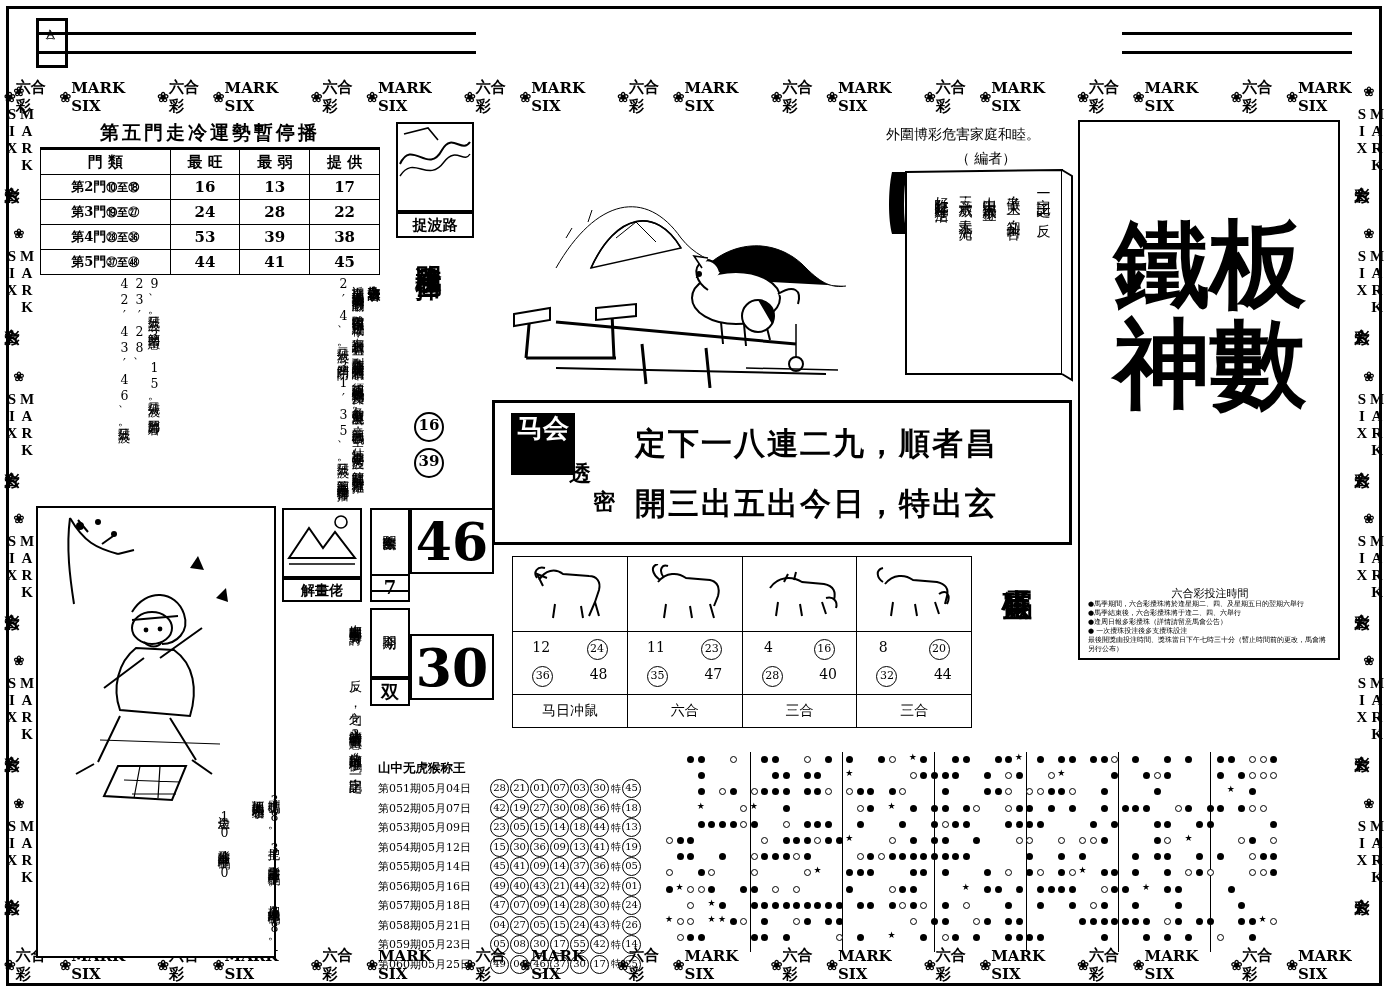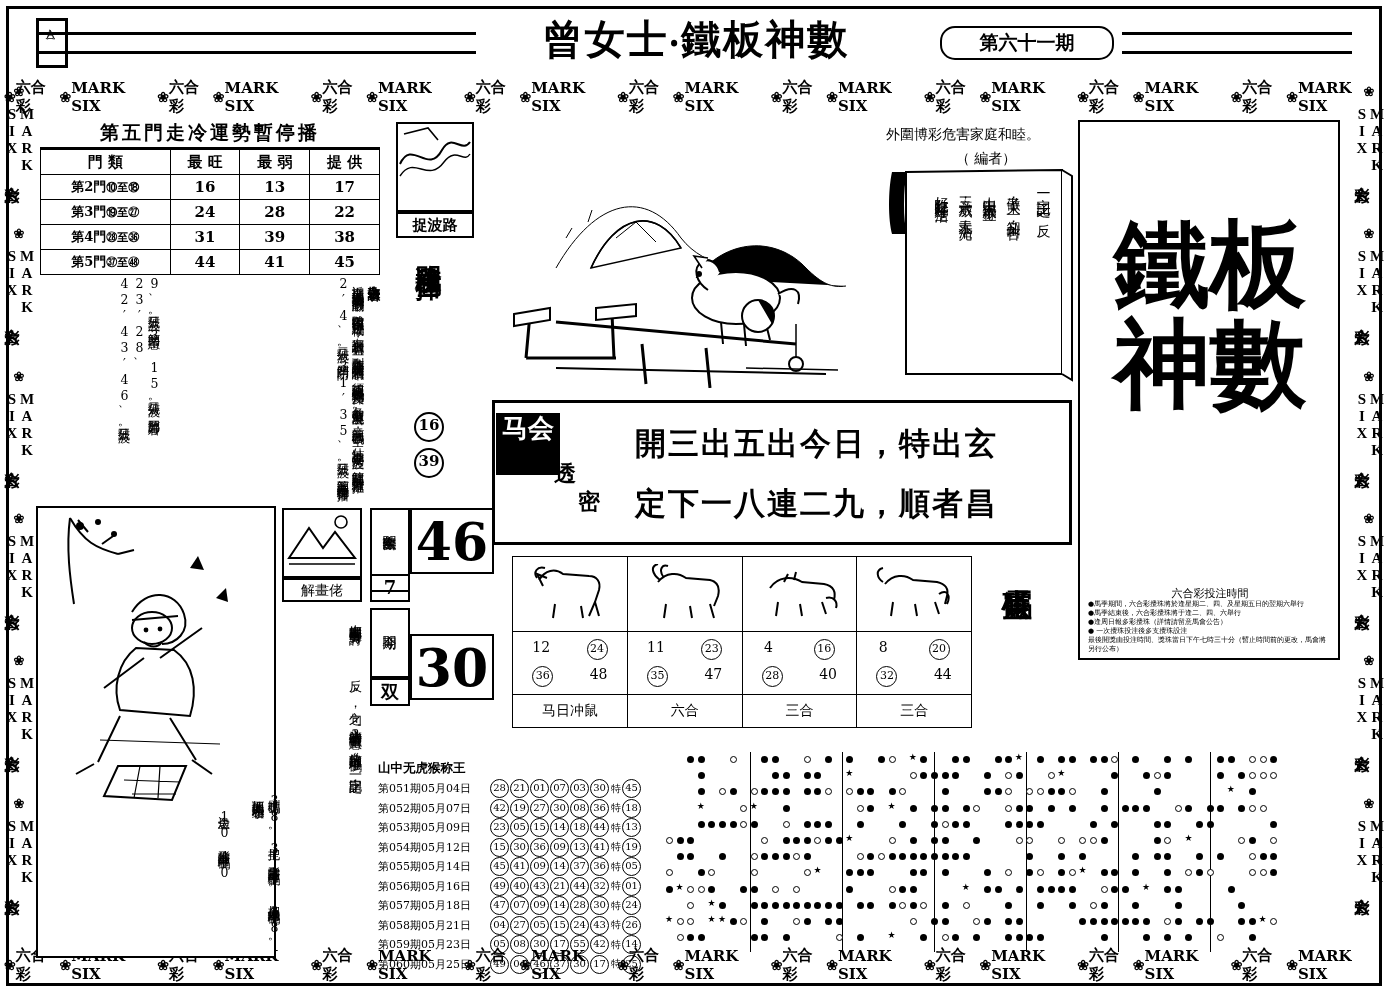--- a/index.html
+++ b/index.html
@@ -64,21 +64,21 @@
   
   .zod{position:absolute;left:512px;top:556px;width:460px;height:172px;}
   .zod table{border-collapse:collapse;width:100%;height:100%;}
   .zod td{border:1.5px solid #000;text-align:center;font-family:"DejaVu Serif",serif;}
   .zod .nums{font-size:14px;}
   .zod .nmark{display:inline-block;width:19px;height:19px;border:1.3px solid #000;border-radius:50%;line-height:17px;font-size:11px;text-align:center;}
 
   
   .banner{position:absolute;left:492px;top:400px;width:580px;height:145px;border:3px solid #000;box-sizing:border-box;}
   .banner .txt{position:absolute;left:140px;top:10px;width:430px;font-family:"DejaVu Serif",serif;font-weight:bold;font-size:31px;line-height:60px;letter-spacing:2px;}
-  .banner .seal{position:absolute;left:1px;top:10px;width:124px;height:120px;text-decoration:underline;}
+  .banner .seal{position:absolute;left:16px;top:10px;width:124px;height:120px;text-decoration:underline;}
   .seal-sq{position:absolute;left:0;top:0;width:64px;height:62px;background:#000;color:#fff;font-family:"DejaVu Serif",serif;font-size:26px;font-weight:bold;text-align:center;line-height:30px;letter-spacing:0px;}
   .seal-cn{position:absolute;left:58px;top:46px;font-family:"DejaVu Serif",serif;font-size:22px;font-weight:bold;}
   .seal-cn2{position:absolute;left:82px;top:74px;font-family:"DejaVu Serif",serif;font-size:22px;font-weight:bold;}
 
   
   .logo{position:absolute;left:1078px;top:120px;width:262px;height:540px;border:2px solid #000;box-sizing:border-box;}
   .logo .oval{position:absolute;left:12px;top:8px;width:236px;height:78px;border:3px solid #000;border-radius:40px;text-align:center;font-family:"DejaVu Serif",serif;font-size:50px;font-weight:bold;line-height:74px;letter-spacing:4px;}
   .logo .big{position:absolute;left:14px;top:92px;width:232px;height:400px;font-family:"DejaVu Serif",serif;font-size:96px;font-weight:bold;line-height:100px;text-align:center;letter-spacing:0;}
   .logo .note{position:absolute;left:8px;bottom:4px;width:244px;font-size:7px;line-height:9px;font-family:"DejaVu Serif",serif;}
   .logo .noteh{text-align:center;font-size:11px;margin-bottom:2px;}
@@ -105,22 +105,20 @@
   <div class="outer-line" style="left:6px;top:983px;width:1376px;height:3px;"></div>
   <div class="outer-line" style="left:6px;top:6px;width:3px;height:980px;"></div>
   <div class="outer-line" style="left:1379px;top:6px;width:3px;height:980px;"></div>
 
   <div class="masthead">
     <div class="mast-tag">
         <span>六合</span>
       </div>
     <div class="mast-bar-l"></div>
     <div class="mast-bar-r"></div>
-    <div class="mast-title">曾女士‧鐵板神數</div>
-    <div class="mast-issue">第六十一期</div>
   </div>
 
   <div class="strip strip-top" id="stripTop">
       <span class="flower">❀</span>
       <span>六合彩</span>
       <span class="flower">❀</span>
       <span>MARK SIX</span>
       <span class="flower">❀</span>
       <span>六合彩</span>
       <span class="flower">❀</span>
@@ -242,21 +240,21 @@
             <td>17</td>
           </tr>
           <tr>
             <td style="font-size:13px">第3門<span style="font-size:11px">⑲至㉗</span></td>
             <td>24</td>
             <td>28</td>
             <td>22</td>
           </tr>
           <tr>
             <td style="font-size:13px">第4門<span style="font-size:11px">㉘至㊱</span></td>
-            <td>31</td>
+            <td>53</td>
             <td>39</td>
             <td>38</td>
           </tr>
           <tr>
             <td style="font-size:13px">第5門<span style="font-size:11px">㊲至㊽</span></td>
             <td>44</td>
             <td>41</td>
             <td>45</td>
           </tr>
         </tbody>
@@ -328,22 +326,22 @@
   <div class="vtext cn" style="position:absolute;left:956px;top:186px;font-size:14px;line-height:20px;letter-spacing:2px;">三亲六威，无不沾光，</div>
   <div class="vtext cn" style="position:absolute;left:932px;top:186px;font-size:14px;line-height:20px;letter-spacing:2px;">好吃好喝好生活。</div>
 
   <div class="banner">
     <div class="seal">
       <div class="seal-sq">马会</div>
       <div class="seal-cn">透</div>
       <div class="seal-cn2">密</div>
     </div>
     <div class="txt">
+      <div>定下一八連二九，順者昌</div>
       <div>開三出五出今日，特出玄</div>
-      <div>定下一八連二九，順者昌</div>
     </div>
   </div>
 
   <div class="zod">
     <table>
       <tbody>
           <tr id="zodAnimals">
             <td style="height: 72px;"><svg width="90" height="56" viewBox="0 0 90 56">
                 <path d="M14 16 c6 -10 16 -12 24 -6 l26 2 c8 0 12 6 10 14 l-4 12 l-6 14 M30 40 l-2 14 M56 42 l2 12 M70 38 l4 14 M18 22 l-6 -12 l10 4" fill="none" stroke="#000" stroke-width="2"></path>
                 <path d="M12 14 c-4 -6 0 -12 8 -10" fill="none" stroke="#000" stroke-width="2"></path>
@@ -428,21 +426,21 @@
   </div>
   <div class="sb" style="left:370px;top:678px;width:40px;height:28px;font-size:18px;line-height:24px;font-weight:bold;">双</div>
 
   <div class="sb" style="left:282px;top:508px;width:80px;height:70px;">
     <svg width="74" height="60" viewBox="0 0 74 60">
       <path d="M4 48 L24 18 L38 38 L50 22 L70 48 Z" fill="#fff" stroke="#000" stroke-width="2"></path>
       <circle cx="56" cy="12" r="6" fill="none" stroke="#000" stroke-width="1.6"></circle>
       <path d="M4 54 L70 54" stroke="#000" stroke-width="1.4"></path>
     </svg>
   </div>
-  <div class="sb" style="left:282px;top:578px;width:80px;height:24px;font-size:14px;line-height:20px;">解畫佬</div>
+  <div class="sb" style="left:282px;top:578px;width:80px;height:24px;font-size:14px;line-height:20px;font-weight:bold;">解畫佬</div>
 
   <div class="box" style="left:36px;top:506px;width:240px;height:452px;"></div>
   <div class="pic" style="left:40px;top:508px;width:232px;height:300px;">
     <svg width="232" height="300" viewBox="0 0 232 300">
       <path d="M30 10 C44 34, 56 40, 78 46 M48 24 l-10 -12 M62 36 l14 -10 M78 46 l16 -4" fill="none" stroke="#000" stroke-width="2"></path>
       <path d="M30 10 C26 40, 30 70, 34 96" fill="none" stroke="#000" stroke-width="2"></path>
       <circle cx="40" cy="18" r="4" fill="#000"></circle>
         <circle cx="58" cy="14" r="3" fill="#000"></circle>
         <circle cx="74" cy="26" r="3" fill="#000"></circle>
       <path d="M150 60 l8 -12 l6 14 z" fill="#000"></path>

